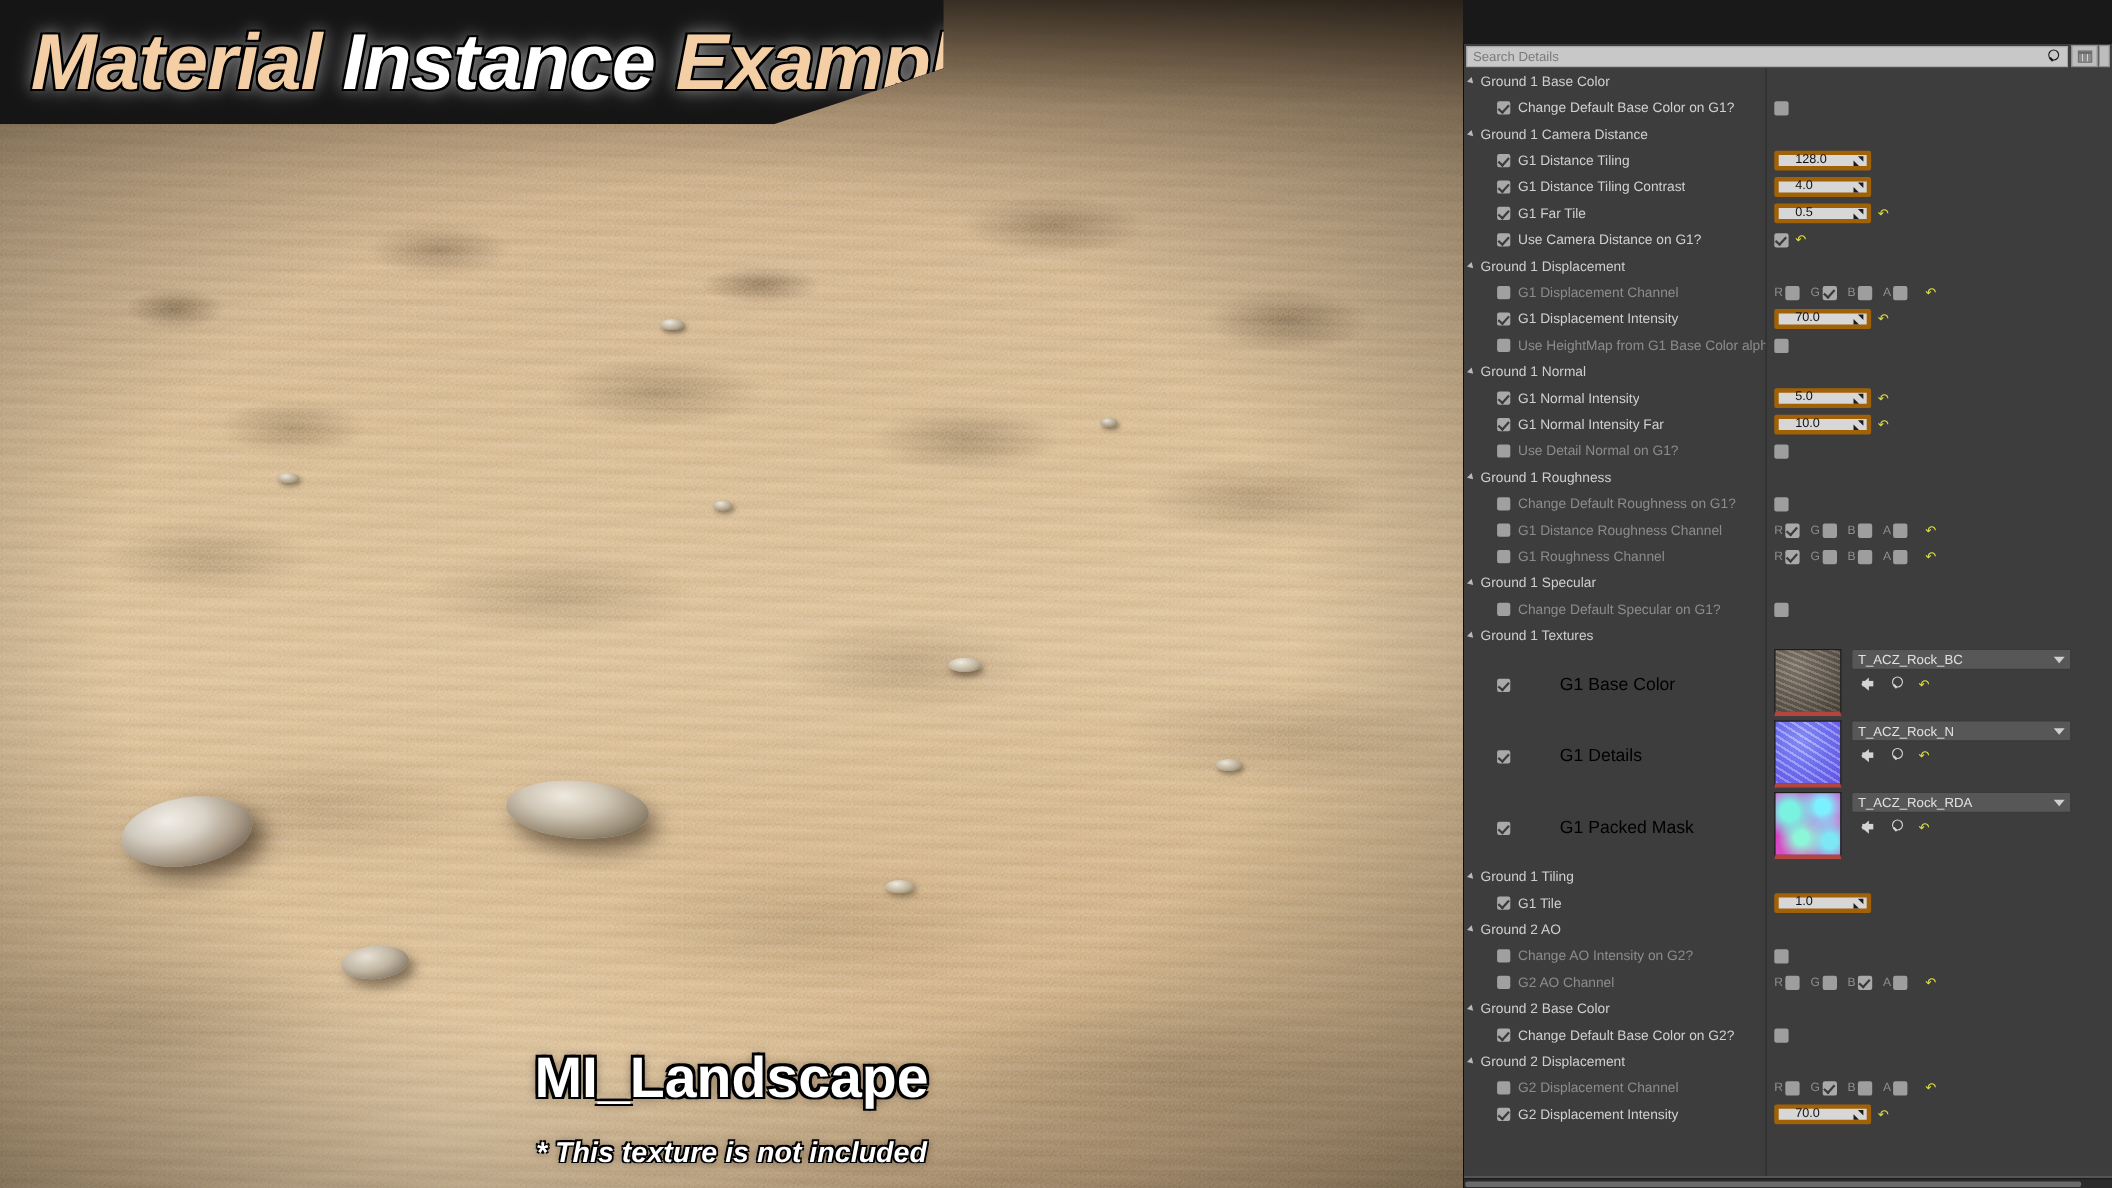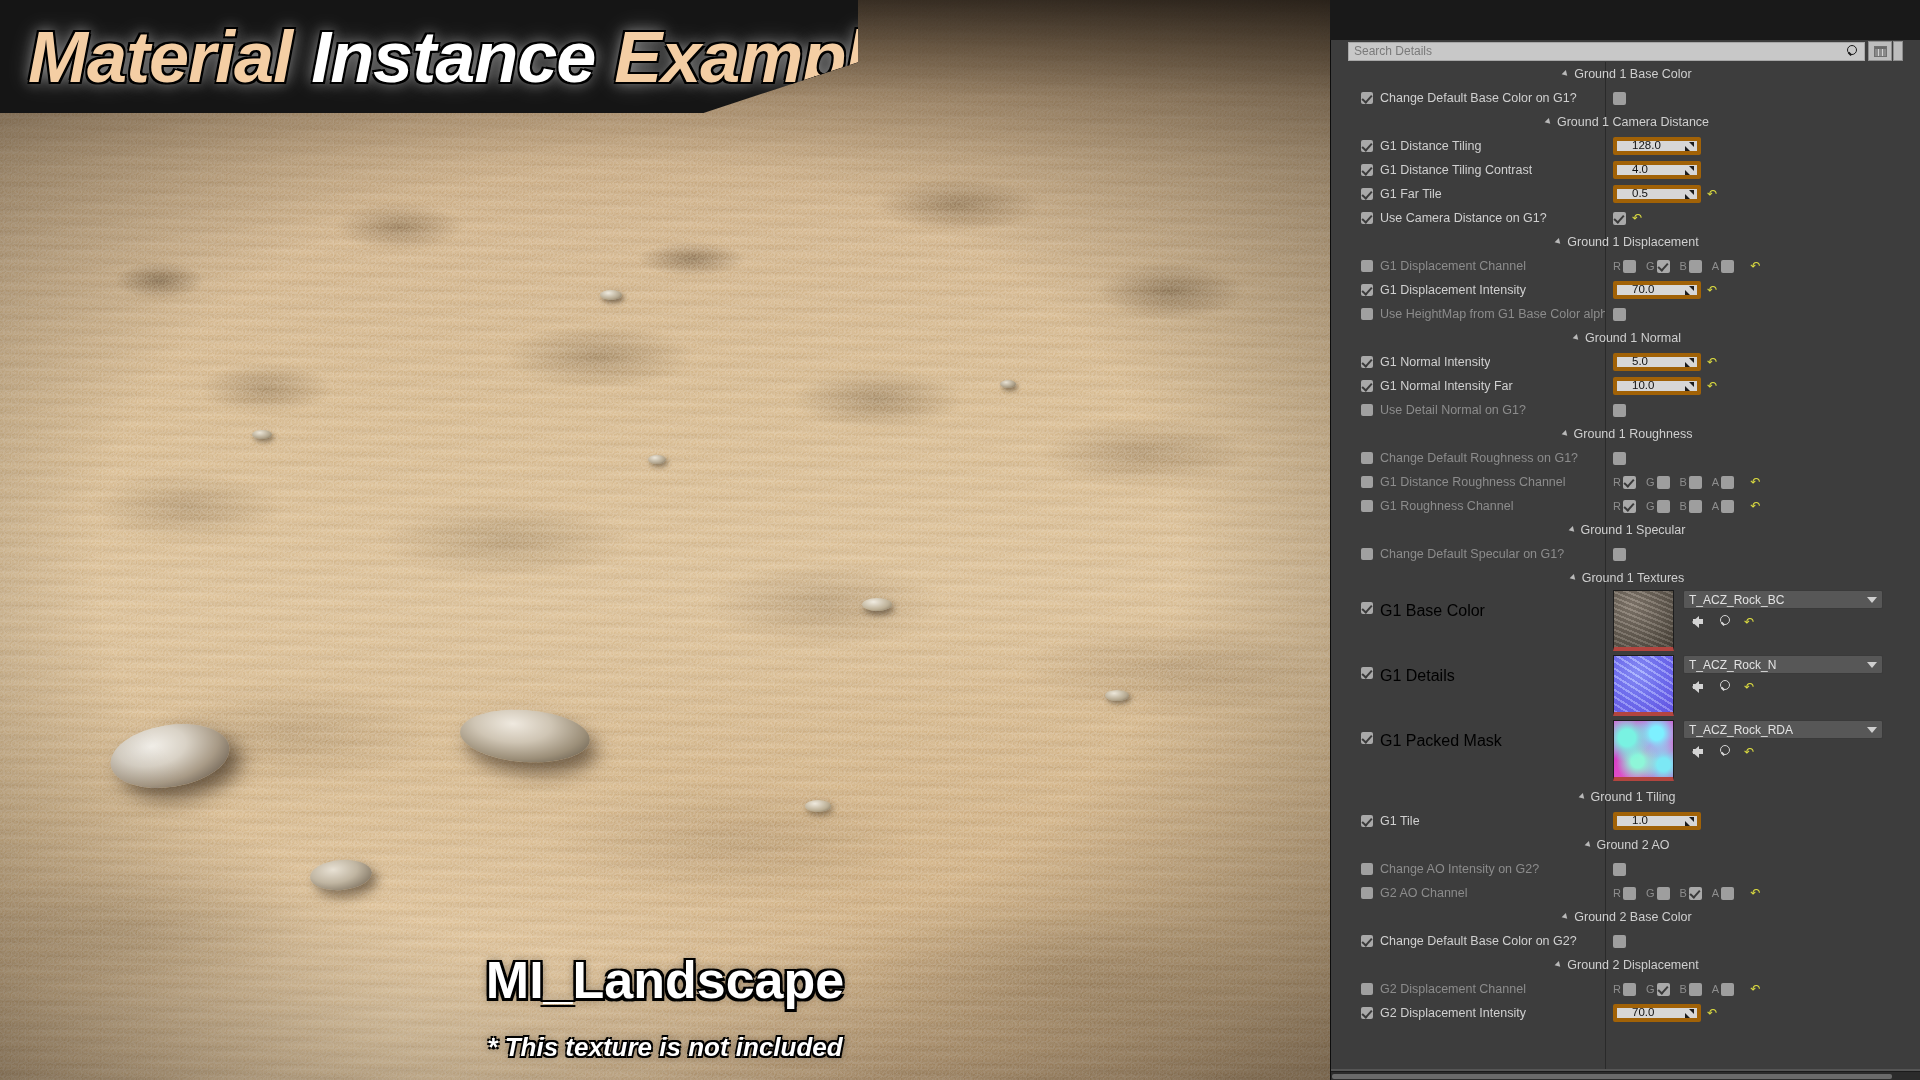--- a/index.html
+++ b/index.html
@@ -146,21 +146,21 @@
   }
 
   
   #details-panel{
     position:absolute; left:1330px; top:40px; width:590px; height:1040px;
     background:#3d3d3d; border-left:1px solid #0d0d0d;
     display:flex; flex-direction:column; overflow:hidden;
   }
   #panel-topbar{
     height:22px; flex:0 0 22px; display:flex; align-items:center;
-    background:#3d3d3d; padding:0 17px;
+    background:#3d3d3d; padding:0 2px;
   }
   #search-box{
     flex:1 1 auto; height:19px; background:#c8c8c8; border:1px solid #a8a8a8;
     display:flex; align-items:center; padding:0 5px; position:relative;
   }
   #search-placeholder{ font-size:12px; color:#7a7a7a; flex:1; }
   #search-icon{ width:14px; height:14px; flex:0 0 14px; position:relative; }
   #search-icon::before{
     content:""; position:absolute; left:2px; top:1px; width:8px; height:8px;
     border:1.8px solid #1b1b1b; border-radius:50%;
@@ -180,21 +180,21 @@
       repeating-linear-gradient(90deg,#8a8a8a 0 3px, #d2d2d2 3px 4px),
       #9a9a9a;
     border:1px solid #707070;
   }
   #more-button{ width:10px; height:20px; margin-left:1px; background:#bdbdbd;
                 border:1px solid #8e8e8e;}
 
   #panel-body{ position:relative; flex:1 1 auto; overflow:hidden; background:#3d3d3d; }
   #column-divider{ position:absolute; left:274px; top:0; bottom:0; width:1px; background:#2a2a2a; }
 
-  .row{ position:relative; height:24px; display:flex; align-items:center;justify-content:center; }
+  .row{ position:relative; height:24px; display:flex; align-items:center; }
   .cat{ padding-left:4px; }
   .cat .tri{
     width:0;height:0;border-left:5px solid #b9b9b9;border-top:3.5px solid transparent;
     border-bottom:3.5px solid transparent; transform:rotate(45deg); margin-right:6px;
     flex:0 0 auto;
   }
   .cat .cat-label{ font-size:12.5px; color:#cfcfcf; white-space:nowrap; }
 
   .prop .lbl-wrap{ position:absolute; left:0; top:0; width:274px; height:24px;
                    display:flex; align-items:center; padding-left:30px; }
@@ -236,22 +236,22 @@
   .boolbox.plain{ background:#9e9e9e; }
 
   .chan{ display:flex; align-items:center; gap:0; }
   .chan .ck{ display:flex; align-items:center; margin-right:10px; }
   .chan .ck-letter{ font-size:11px; color:#8e8e8e; margin-right:2px; }
 
   .revert{ font-size:12px; color:#dede40; line-height:1; user-select:none; }
 
   
   .texrow{ position:relative; height:65px; }
-  .texrow .lbl-wrap{ position:absolute; left:0; top:12px; width:274px; height:65px;
-                     display:flex; align-items:flex-start; padding-left:30px; }
+  .texrow .lbl-wrap{ position:absolute; left:0; top:0; width:274px; height:65px;
+                     display:flex; align-items:center; padding-left:30px;gap:38px; }
   .thumb{ position:absolute; left:282px; top:0; width:61px; height:61px;
           border:1px solid #1d1d1d; border-bottom:4px solid #b2453f; }
   .thumb-bc{ background:
       repeating-linear-gradient(22deg, rgba(255,255,255,.10) 0 2px, rgba(0,0,0,.14) 2px 5px),
       radial-gradient(ellipse at 30% 25%, #8d8276, #6d6459 55%, #4d463c 100%); }
   .thumb-n{ background:
       repeating-linear-gradient(32deg, rgba(255,255,255,.22) 0 2px, rgba(60,40,200,.22) 2px 6px),
       radial-gradient(ellipse at 40% 30%, #9aa6ff, #7b7ef5 50%, #6d5fe8 100%); }
   .thumb-rda{ background:
       radial-gradient(circle at 22% 30%, #79f2e2 0 14%, rgba(0,0,0,0) 40%),

